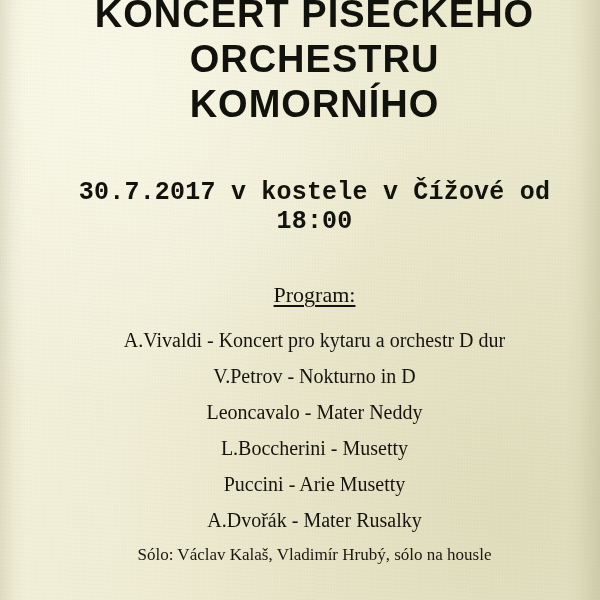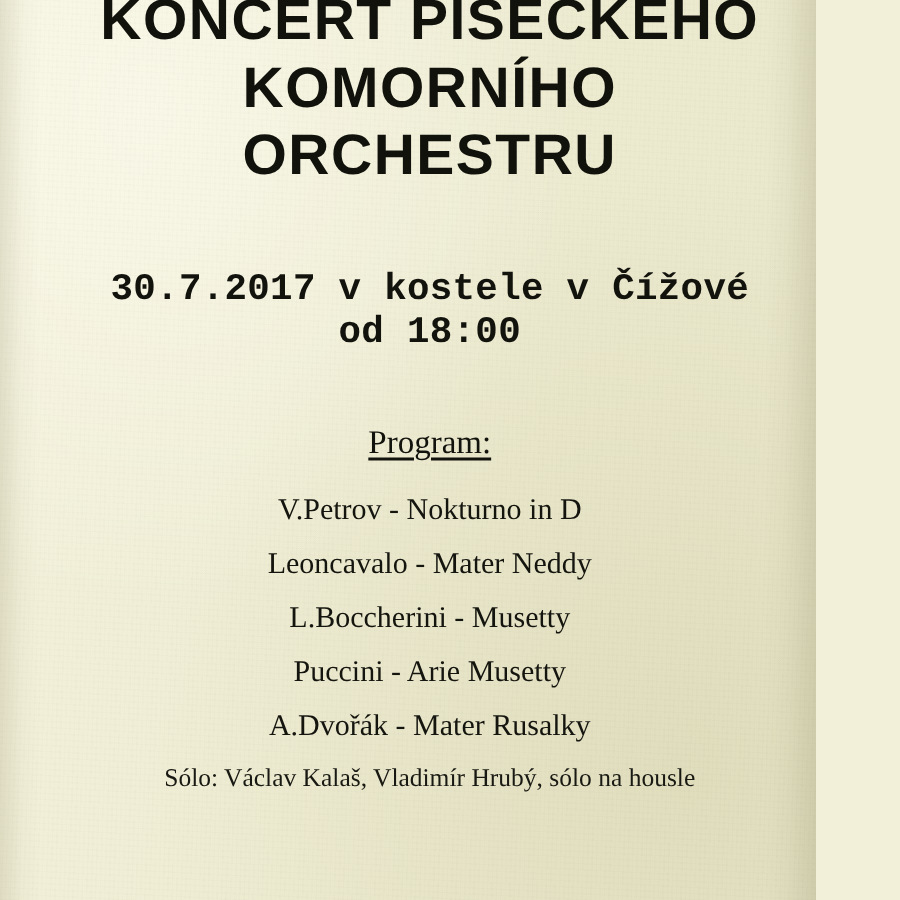--- a/index.html
+++ b/index.html
@@ -10,21 +10,21 @@
     width: 600px;
     height: 600px;
     overflow: hidden;
     background: #f2f0d8;
     font-family: "Liberation Serif", serif;
     color: #10100c;
   }
   
   .poster {
     position: relative;
-    width: 544px;
+    width: 600px;
     height: 600px;
     box-sizing: border-box;
     background:
       radial-gradient(ellipse at 18% 12%, rgba(255,255,245,0.55) 0%, rgba(255,255,245,0) 45%),
       radial-gradient(ellipse at 85% 85%, rgba(205,200,160,0.35) 0%, rgba(205,200,160,0) 55%),
       linear-gradient(103deg, #f4f2dc 0%, #efedd4 38%, #eceacf 62%, #e9e7cb 100%);
     overflow: hidden;
     padding-left: 29px;
   }
   .grain {
@@ -127,29 +127,30 @@
 
 <div class="poster">
   <div class="grain"></div>
   <div class="edge-left"></div>
   <div class="edge-right"></div>
 
   <div class="content">
 
     <div class="title">
       <div class="title-line first">KONCERT PÍSECKÉHO</div>
+      <div class="title-line">ORCHESTRU</div>
       <div class="title-line">KOMORNÍHO</div>
-      <div class="title-line">ORCHESTRU</div>
     </div>
 
     <div class="subtitle">30.7.2017 v kostele v Čížové od 18:00</div>
 
     <div class="program-heading">Program:</div>
 
     <ul class="program-list">
+      <li>A.Vivaldi  -  Koncert pro kytaru a orchestr D dur</li>
       <li>V.Petrov  -  Nokturno in D</li>
       <li>Leoncavalo  -  Mater Neddy</li>
       <li>L.Boccherini  -  Musetty</li>
       <li>Puccini  -  Arie Musetty</li>
       <li>A.Dvořák  -  Mater Rusalky</li>
     </ul>
 
     <div class="footer-clip">
       <div class="footer-text">Sólo: Václav Kalaš, Vladimír Hrubý, sólo na housle</div>
     </div>

